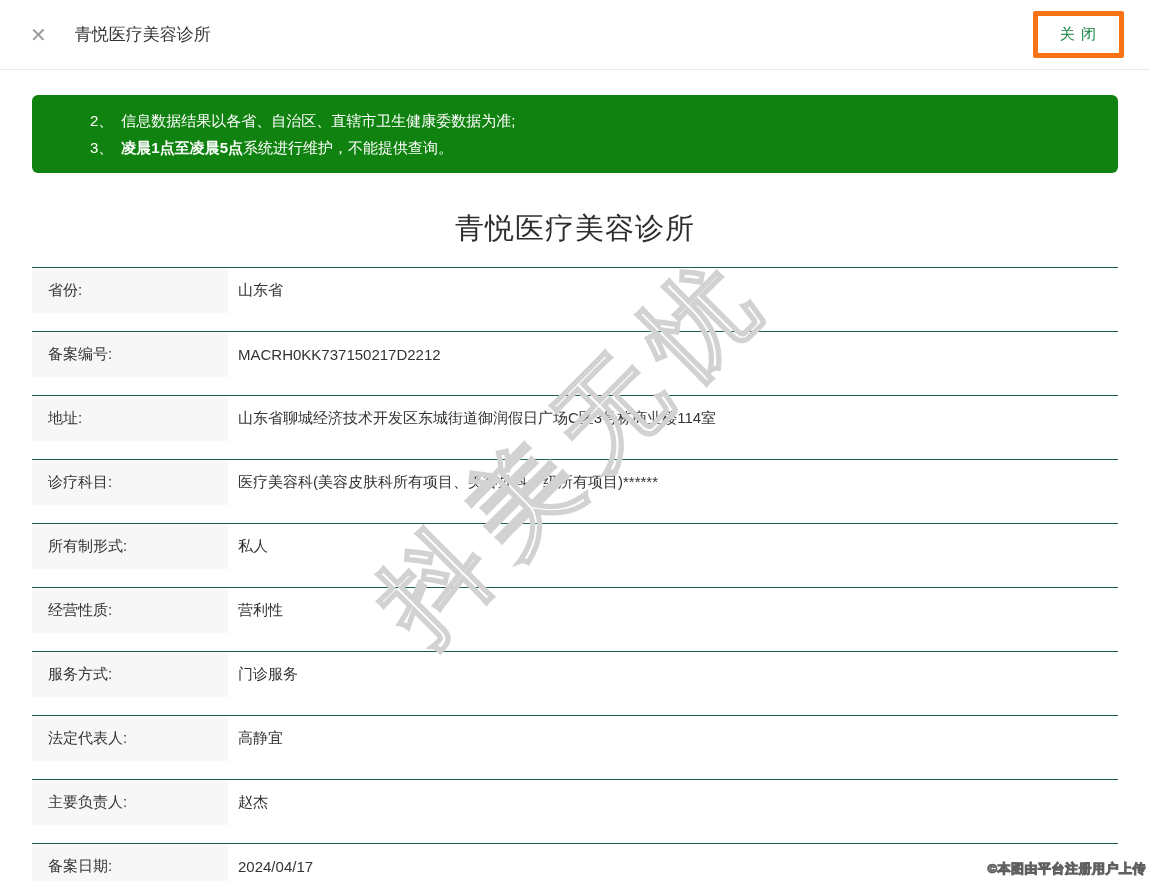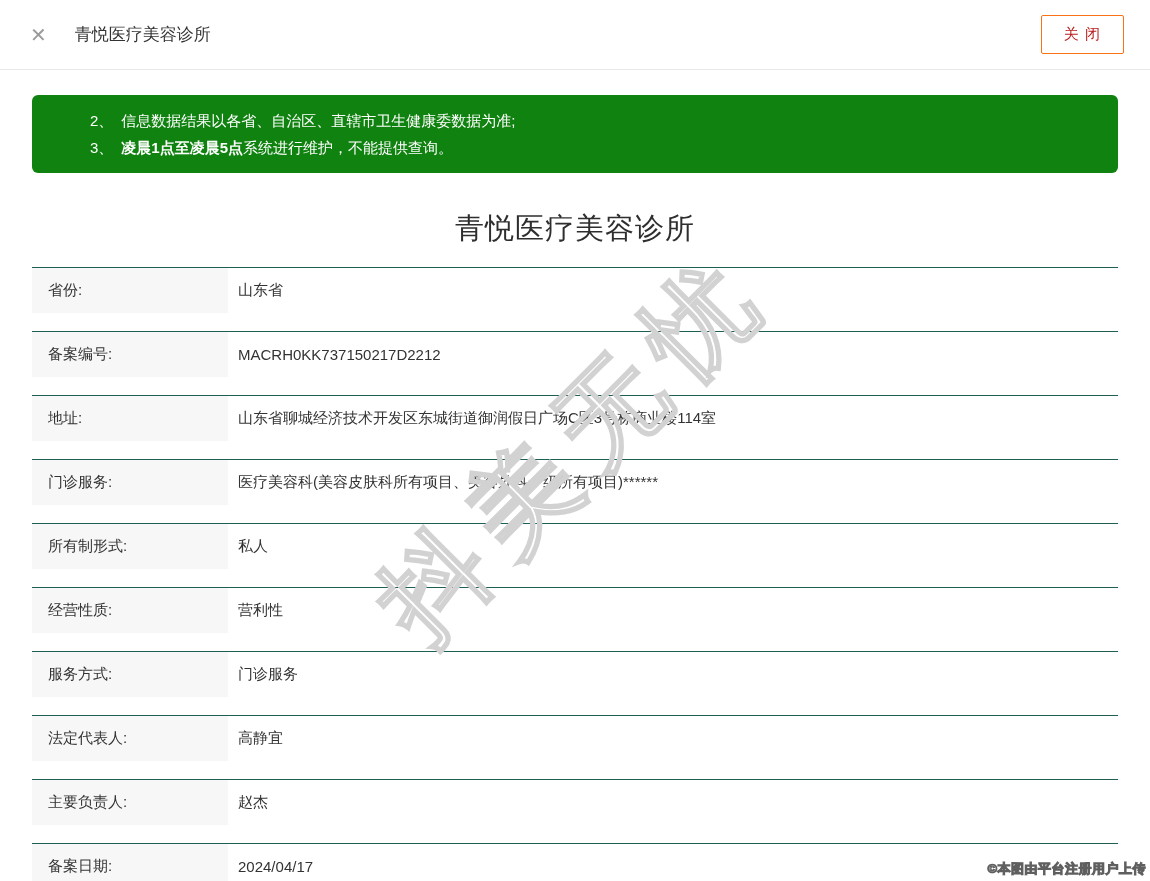--- a/index.html
+++ b/index.html
@@ -14,22 +14,22 @@
 
   
   .header{
     height:70px;display:flex;align-items:center;
     border-bottom:1px solid #e8e8e8;background:#fff;
     padding:0 26px 0 30px;position:relative;z-index:2;
   }
   .x-icon{font-size:20px;color:#9b9b9b;cursor:pointer;line-height:1;}
   .header-title{font-size:17px;color:#333;margin-left:28px;}
   .close-btn{
-    margin-left:auto;background:#fff;border:1px solid #f97316;border-radius:2px;
-    font-size:15px;color:#b91c1c;padding:9px 22px;cursor:pointer;letter-spacing:1px;
+    margin-left:auto;background:#fff;border:5px solid #f97316;border-radius:2px;
+    font-size:15px;color:#15803d;padding:9px 22px;cursor:pointer;letter-spacing:1px;
     font-family:inherit;
   }
 
   
   .notice{
     margin:25px 32px 0;background:var(--green);border-radius:6px;
     color:#fff;padding:12px 20px 12px 58px;font-size:15px;
   }
   .notice-line{line-height:27px;}
   .notice-line b{font-weight:bold;}
@@ -98,21 +98,21 @@
       </div>
       <div class="t-row">
         <div class="t-label">备案编号:</div>
         <div class="t-value">MACRH0KK737150217D2212</div>
       </div>
       <div class="t-row">
         <div class="t-label">地址:</div>
         <div class="t-value">山东省聊城经济技术开发区东城街道御润假日广场C区3号栋商业楼114室</div>
       </div>
       <div class="t-row">
-        <div class="t-label">门诊服务:</div>
+        <div class="t-label">诊疗科目:</div>
         <div class="t-value">医疗美容科(美容皮肤科所有项目、美容外科一级所有项目)******</div>
       </div>
       <div class="t-row">
         <div class="t-label">所有制形式:</div>
         <div class="t-value">私人</div>
       </div>
       <div class="t-row">
         <div class="t-label">经营性质:</div>
         <div class="t-value">营利性</div>
       </div>

